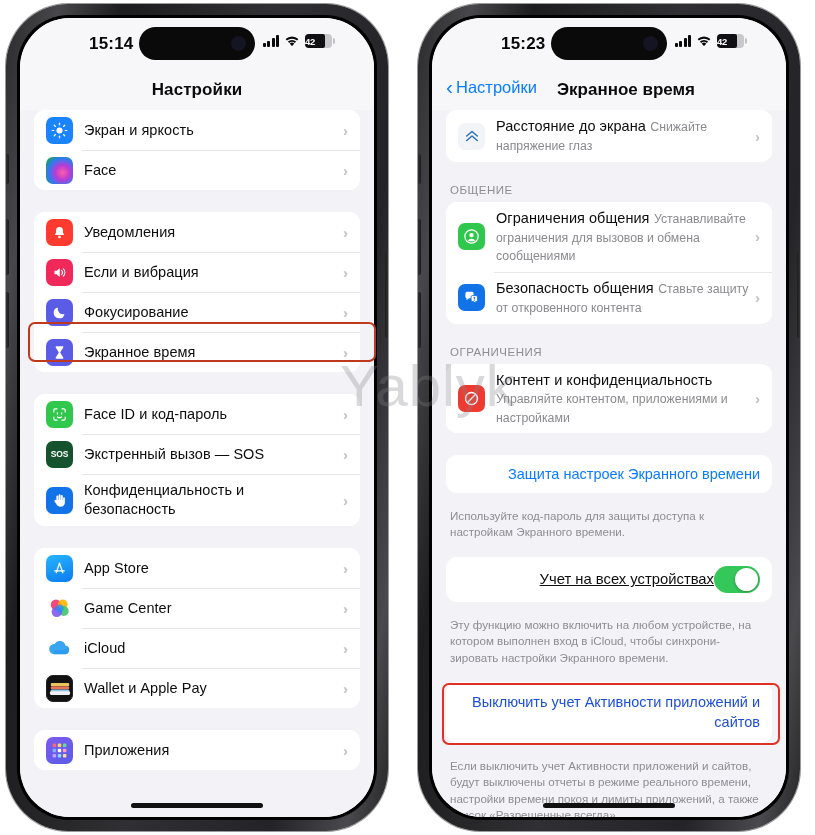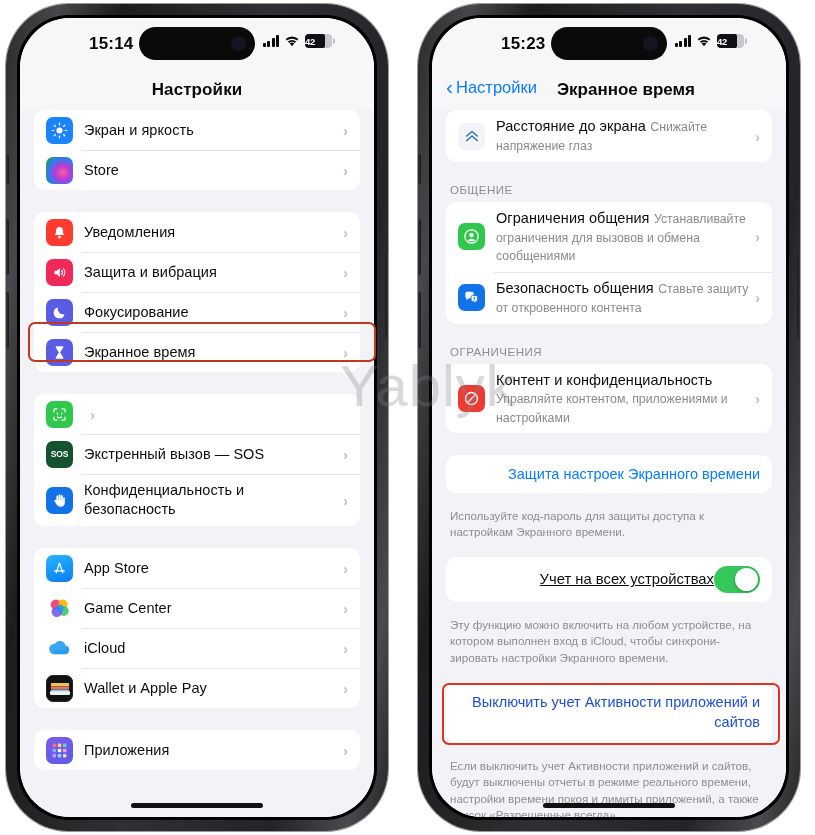--- a/index.html
+++ b/index.html
@@ -332,21 +332,21 @@
                         <line x1="6.3" y1="17.7" x2="4.6" y2="19.4"></line>
                       </g>
                     </svg>
                   </span>
               </span>
               <span class="row-text"><span class="row-title">Экран и яркость</span></span>
               <span class="chev-r">›</span>
             </div>
             <div class="row">
               <span class="row-ico ic-siri"></span>
-              <span class="row-text"><span class="row-title">Store</span></span>
+              <span class="row-text"><span class="row-title">Face</span></span>
               <span class="chev-r">›</span>
             </div>
           </div>
 
           <div class="group">
             <div class="row">
               <span class="row-ico ic-notif">
                 <span class="glyph">
                     <svg width="15" height="15" viewBox="0 0 24 24">
                       <path d="M12 3.2a5.6 5.6 0 0 1 5.6 5.6v3.4l1.5 2.6c.3.5 0 1.1-.6 1.1H5.5c-.6 0-.9-.6-.6-1.1l1.5-2.6V8.8A5.6 5.6 0 0 1 12 3.2z" fill="#fff"></path>
@@ -360,21 +360,21 @@
             <div class="row">
               <span class="row-ico ic-sound">
                 <span class="glyph">
                     <svg width="17" height="15" viewBox="0 0 24 24">
                       <path d="M4 9.2h3.4L12.4 5v14L7.4 14.8H4z" fill="#fff"></path>
                       <path d="M15.4 8.6a5 5 0 0 1 0 6.8" stroke="#fff" stroke-width="1.8" fill="none" stroke-linecap="round"></path>
                       <path d="M18.2 6.2a8.4 8.4 0 0 1 0 11.6" stroke="#fff" stroke-width="1.8" fill="none" stroke-linecap="round"></path>
                     </svg>
                   </span>
               </span>
-              <span class="row-text"><span class="row-title">Защита и вибрация</span></span>
+              <span class="row-text"><span class="row-title">Если и вибрация</span></span>
               <span class="chev-r">›</span>
             </div>
             <div class="row">
               <span class="row-ico ic-focus">
                 <span class="glyph">
                     <svg width="15" height="15" viewBox="0 0 24 24">
                       <path d="M20 14.6A8.6 8.6 0 0 1 9.4 4 8.8 8.8 0 1 0 20 14.6z" fill="#fff"></path>
                     </svg>
                   </span>
               </span>
@@ -404,20 +404,21 @@
                         <path d="M20 8.5V6a2 2 0 0 0-2-2h-2.5"></path>
                         <path d="M4 15.5V18a2 2 0 0 0 2 2h2.5"></path>
                         <path d="M20 15.5V18a2 2 0 0 1-2 2h-2.5"></path>
                         <line x1="9" y1="9.6" x2="9" y2="11.4"></line>
                         <line x1="15" y1="9.6" x2="15" y2="11.4"></line>
                         <path d="M9.2 15.4c1.6 1.2 4 1.2 5.6 0"></path>
                       </g>
                     </svg>
                   </span>
               </span>
+              <span class="row-text"><span class="row-title">Face ID и код-пароль</span></span>
               <span class="chev-r">›</span>
             </div>
             <div class="row">
               <span class="row-ico ic-sos">
                   <span>SOS</span>
                 </span>
               <span class="row-text"><span class="row-title">Экстренный вызов — SOS</span></span>
               <span class="chev-r">›</span>
             </div>
             <div class="row row-tall">

